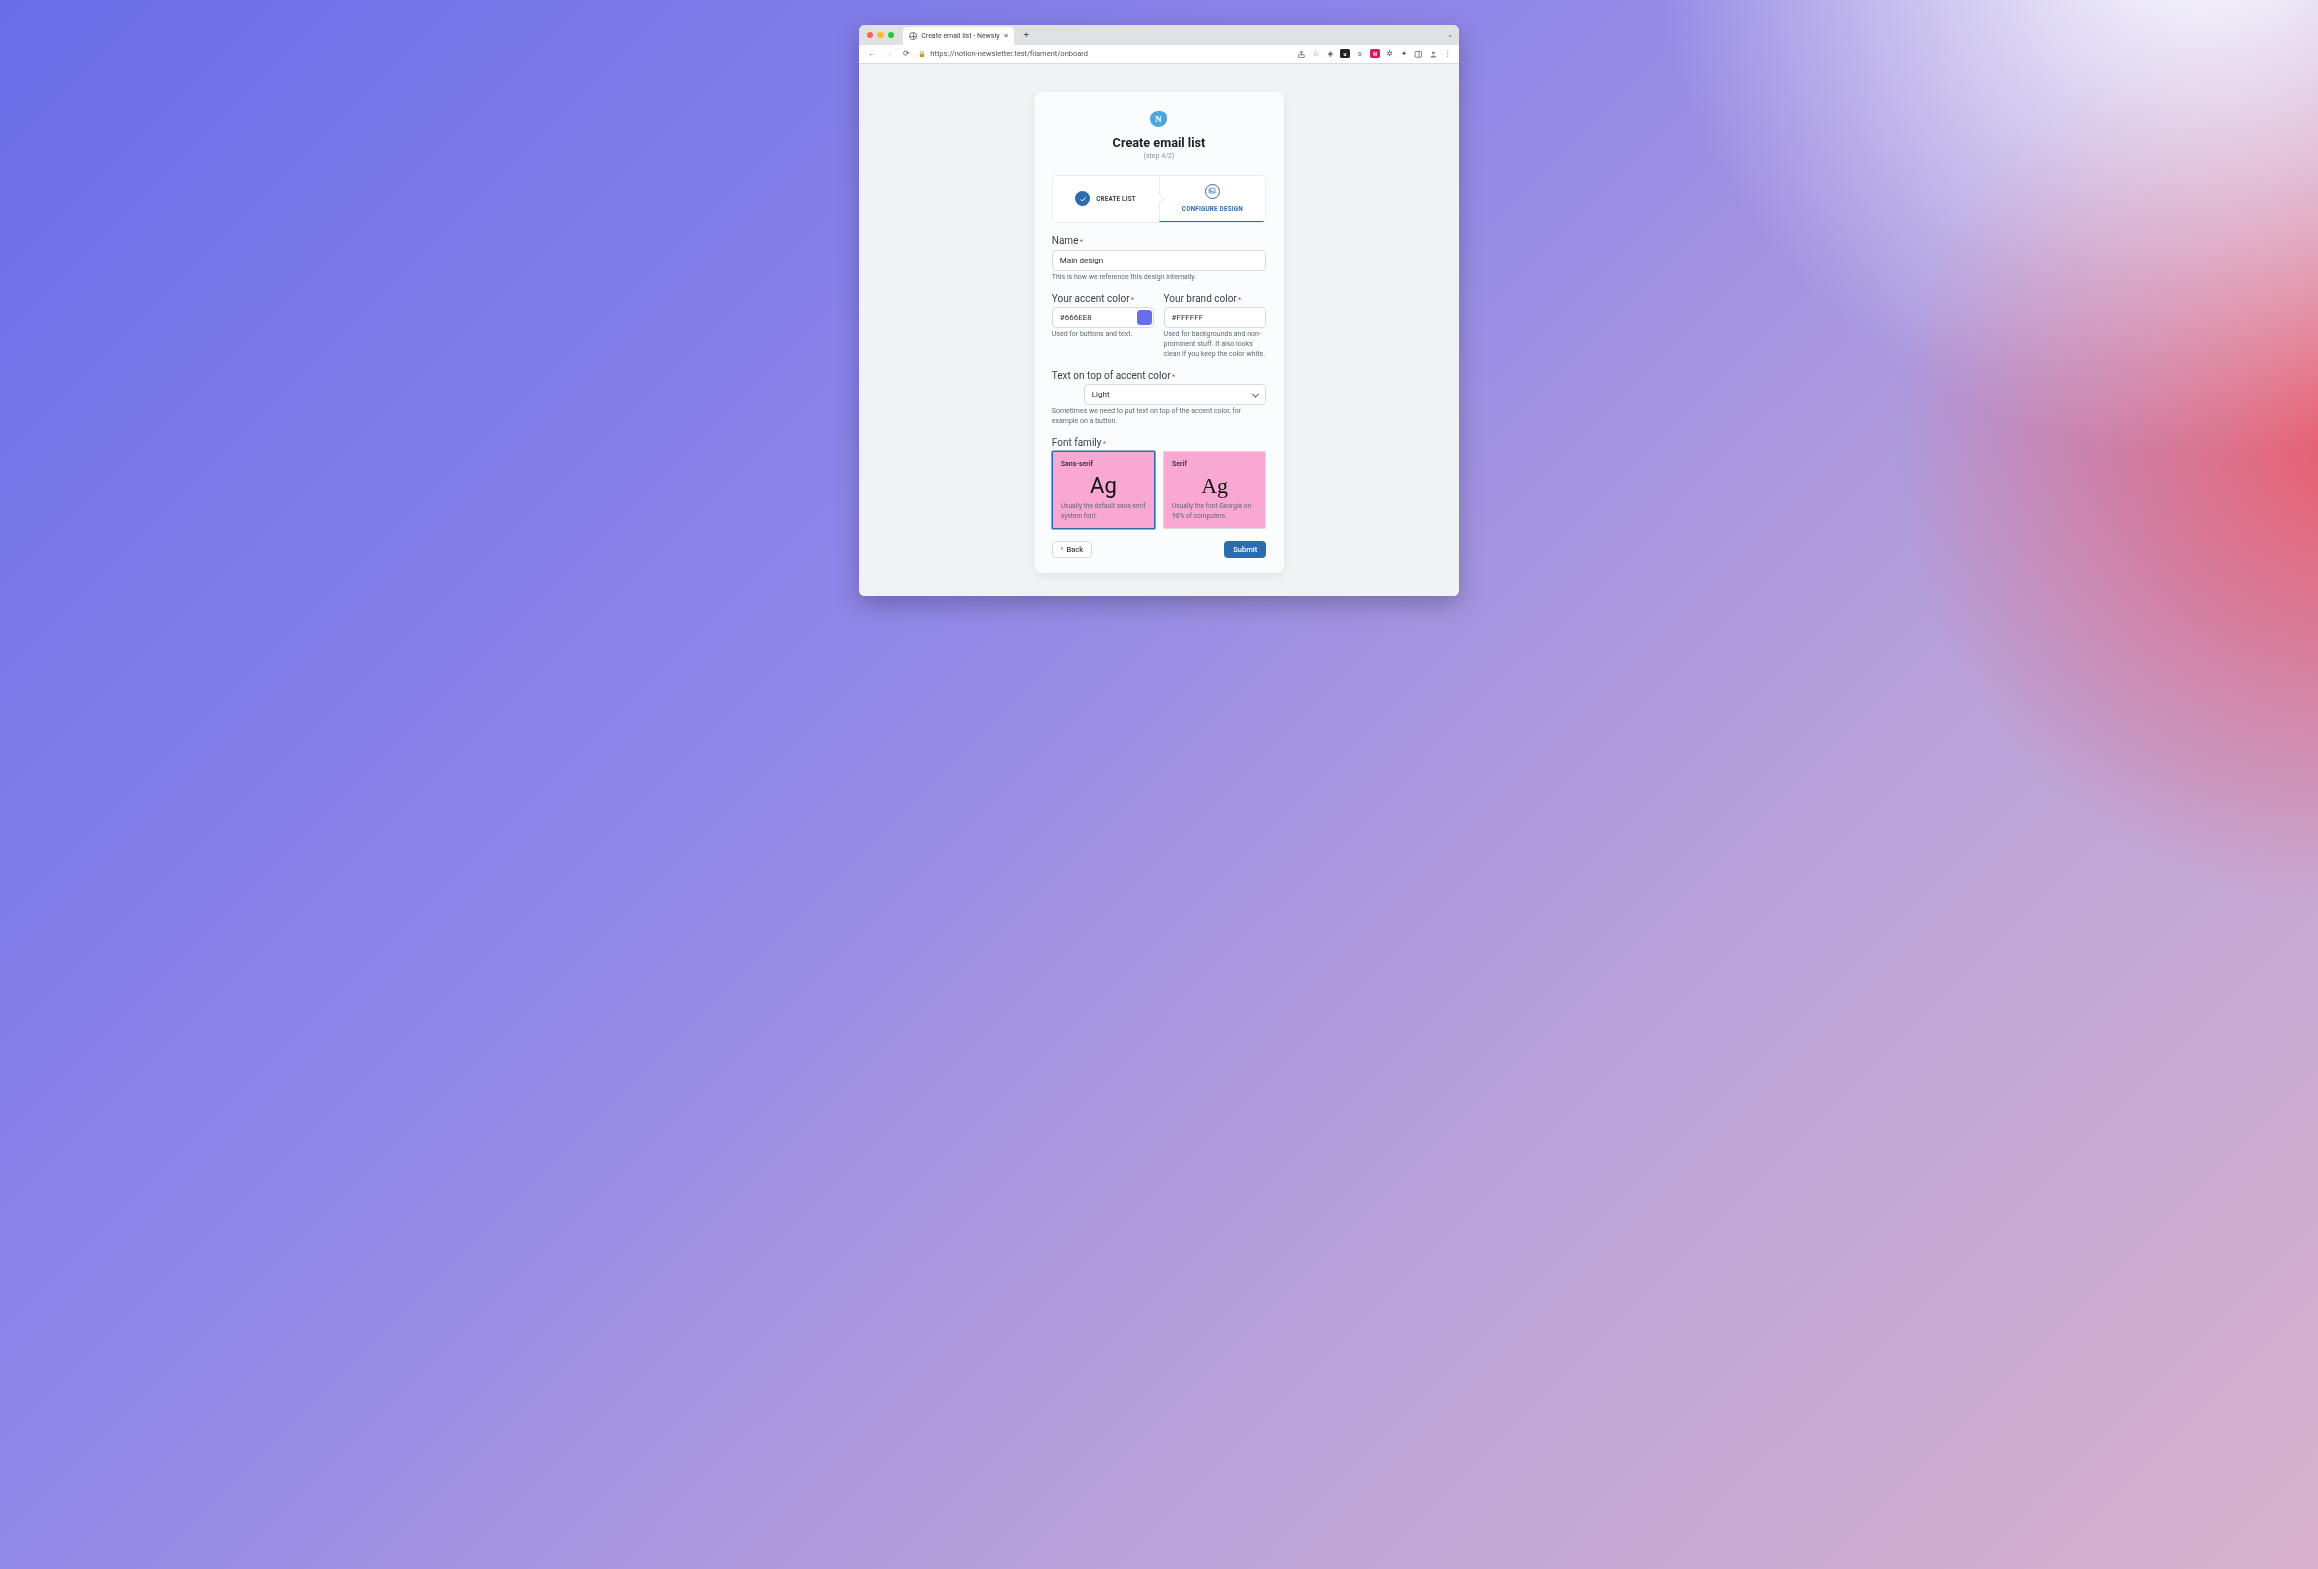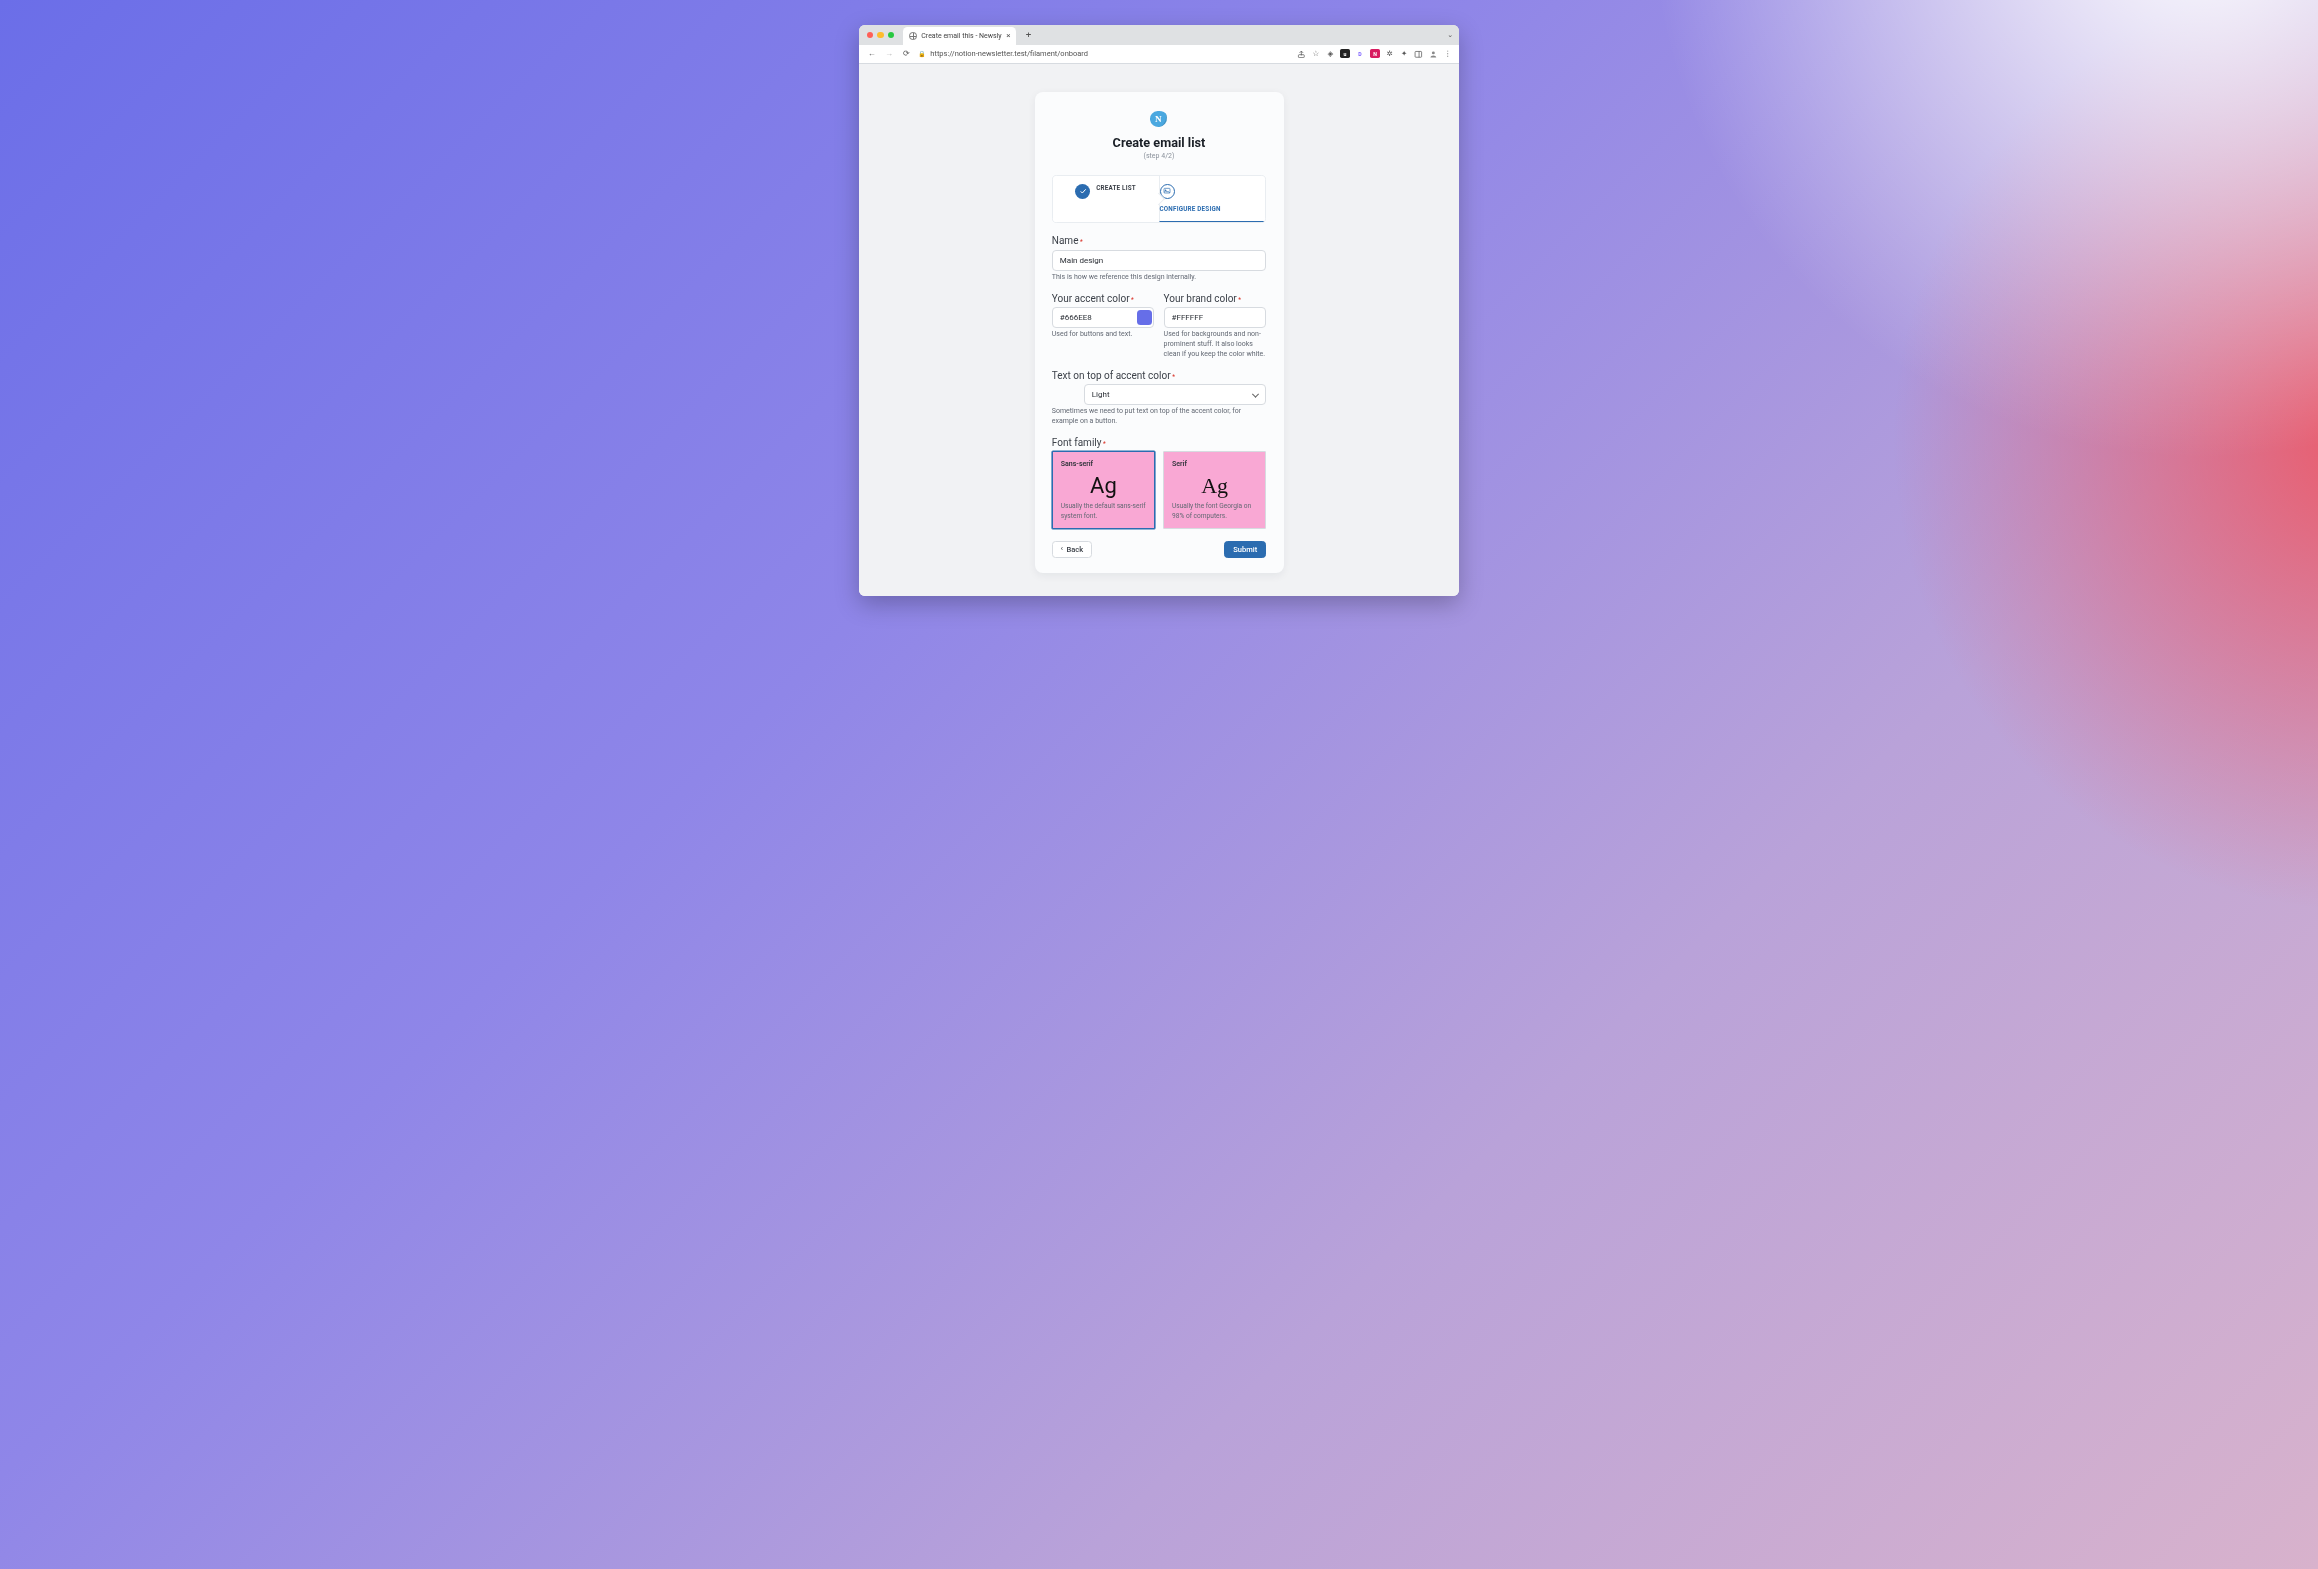--- a/index.html
+++ b/index.html
@@ -78,21 +78,21 @@
     box-shadow:inset -3.5px -2.3px 0px -2.9px rgba(0,0,0,.12);
   }
   .logo .n { font-family:Georgia, serif; color:#fff; font-weight:600; font-size:9.2px; transform:rotate(6deg); }
   .title { text-align:center; font-size:12.7px; font-weight:700; color:var(--text); margin:0 0 2.3px; }
   .step  { text-align:center; font-size:7px; color:var(--gray-500); margin-bottom:15px; }
 
   .stepper {
     display:flex; border:0.6px solid var(--gray-150); border-radius:4.6px; overflow:hidden; margin-bottom:12.7px;
   }
   .stepper .half {
-    flex:1; display:flex; justify-content:center; gap:5.8px;
+    flex:1; display:flex; align-items:center; justify-content:center; gap:5.8px;
     padding:8px 0; font-size:6.3px; font-weight:700; letter-spacing:0.2px; color:#3a3f47;
     background:#fff; position:relative;
   }
   .stepper .half + .half { border-left:0.6px solid var(--gray-150); border-bottom:1.2px solid var(--accent); color:var(--accent);flex-direction:column; }
   .stepper .half:first-child::after {
     content:""; position:absolute; right:-4px; top:50%; width:8px; height:8px; background:#fff;
     border-right:0.6px solid var(--gray-150); border-top:0.6px solid var(--gray-150);
     transform:translateY(-50%) rotate(45deg); z-index:2;
   }
   .pill {
@@ -150,21 +150,21 @@
   <div class="browser">
 
     <div class="tabstrip">
       <div class="traffic">
         <div class="dot r"></div>
         <div class="dot y"></div>
         <div class="dot g"></div>
       </div>
       <div class="tab">
         <span class="favicon"></span>
-        <span>Create email this - Newsly</span>
+        <span>Create email list - Newsly</span>
         <span class="close">×</span>
       </div>
       <div class="newtab">+</div>
       <div class="chev">⌄</div>
     </div>
 
     <div class="toolbar">
       <div class="tbtn">←</div>
       <div class="tbtn disabled">→</div>
       <div class="tbtn">⟳</div>

